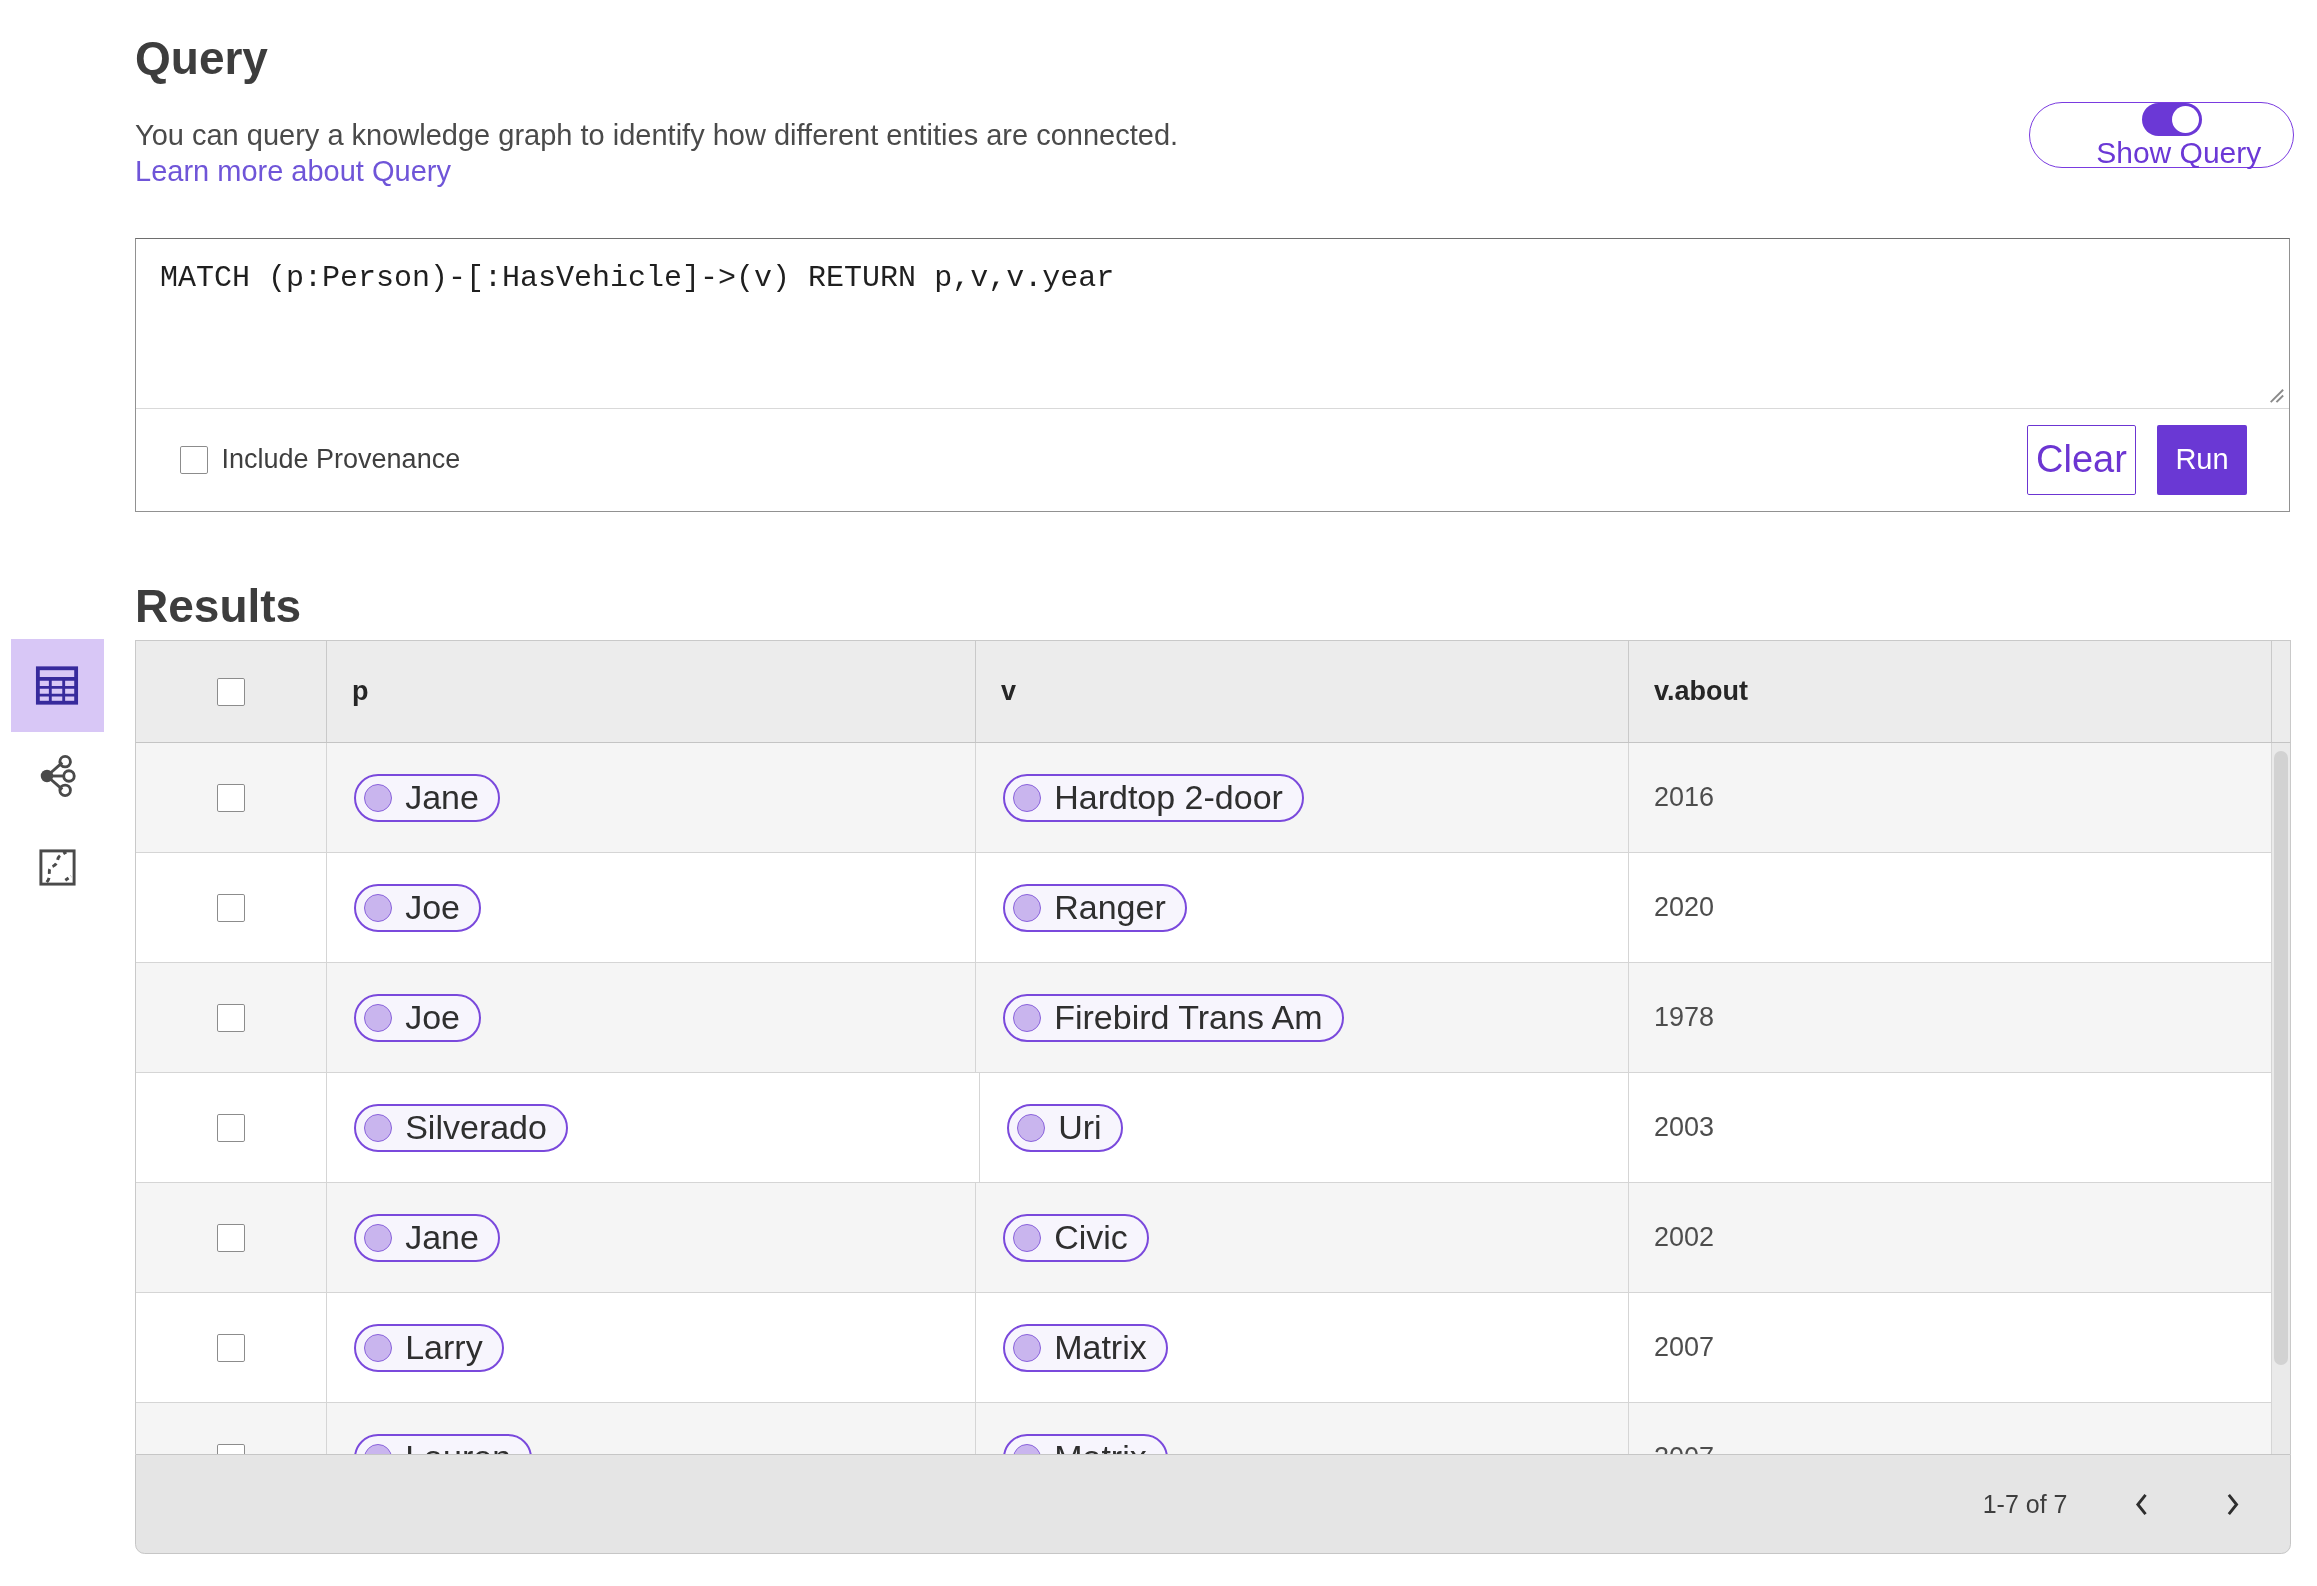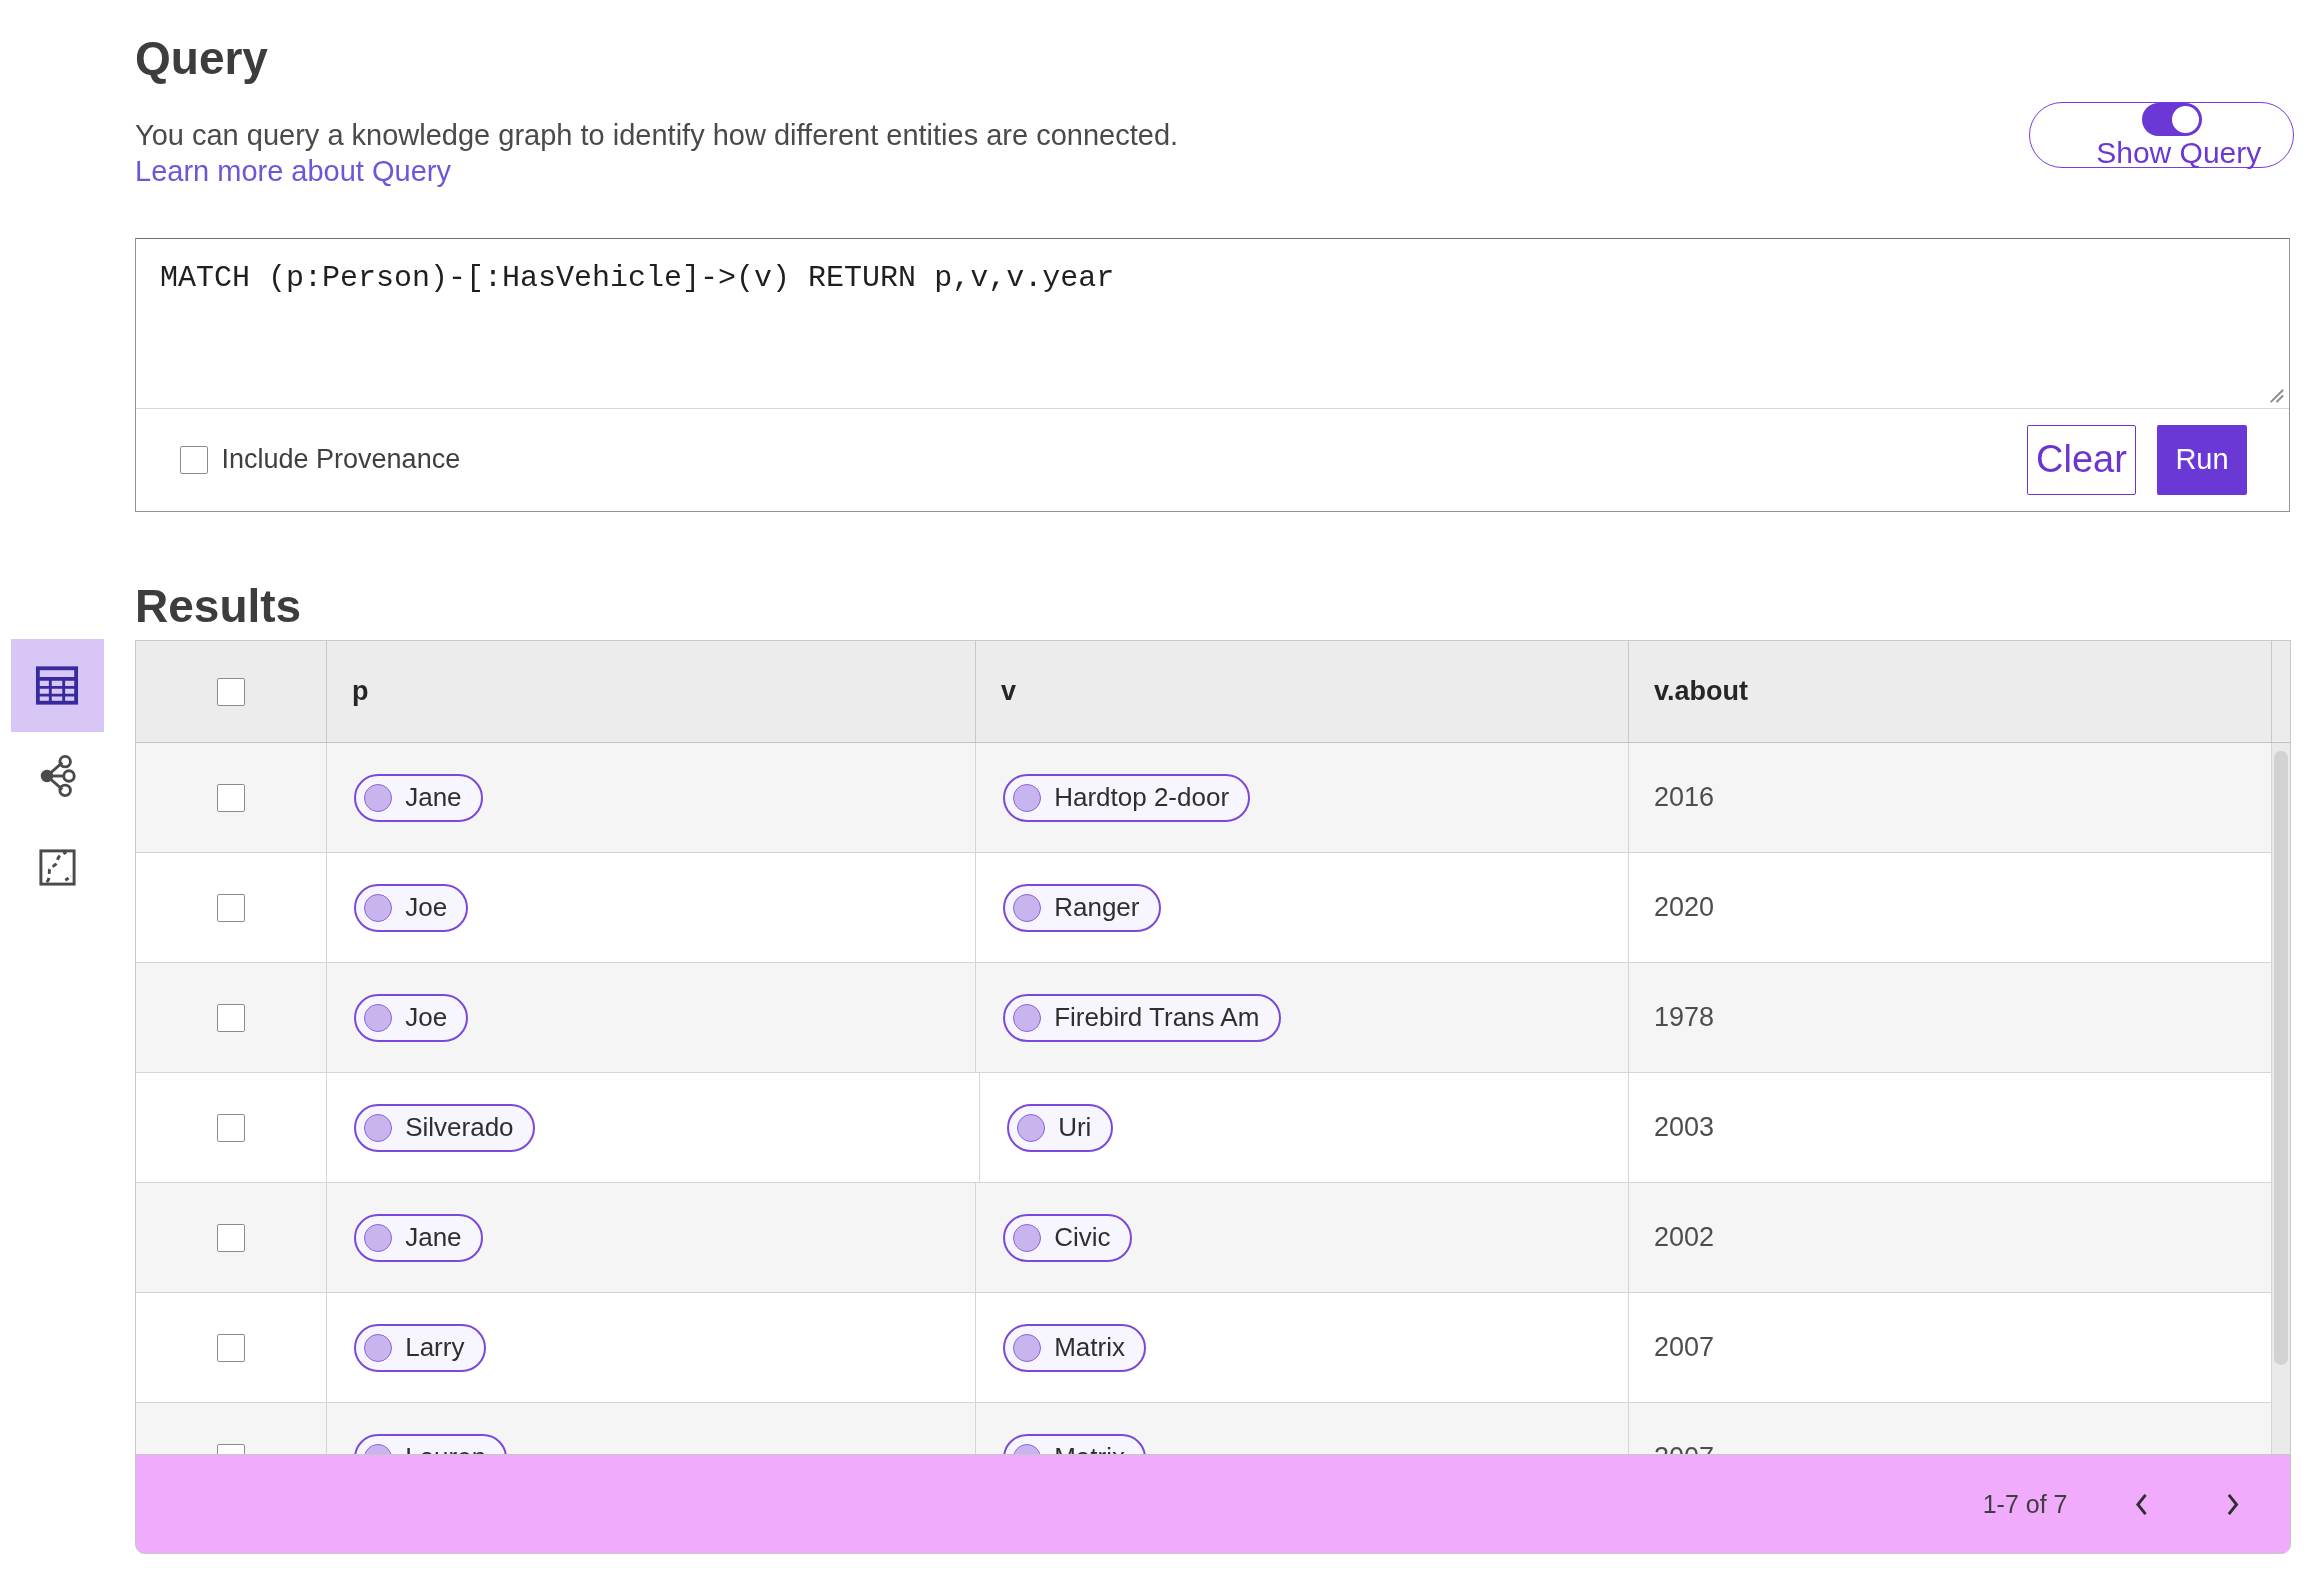--- a/index.html
+++ b/index.html
@@ -104,36 +104,36 @@
 
   .pill {
     display:inline-flex; align-items:center; height:48px;
     border:2.4px solid #7a49dc; border-radius:24px; background:#f7f5fd;
     padding:0 19.3px 0 7.7px; cursor:pointer;
   }
   .pill-circle {
     width:28px; height:28px; border-radius:50%;
     background:#c9b5ee; border:1.9px solid #8a63dc; flex:0 0 auto;
   }
-  .pill-label { margin-left:13.5px; font-size:26px; color:#2f2f2f; white-space:nowrap; }
+  .pill-label { margin-left:13.5px; font-size:34px; color:#2f2f2f; white-space:nowrap; }
 
   
   .v-scrollbar {
     position:absolute; right:0; top:0; bottom:0; width:19.3px;
     background:#eaeaea; border-left:1px solid #d5d5d5;
   }
   .v-scrollbar .thumb {
     position:absolute; left:1.9px; top:7.7px; width:14.5px; height:614px;
     background:#d2d2d2; border-radius:7.7px; cursor:pointer;
   }
 
   
   .tfoot {
     position:absolute; left:0; top:814px; width:2156px; height:100px;
-    background:#f0abfc; border:1px solid #c6c6c6; border-radius:0 0 9.7px 9.7px;
+    background:#e5e5e5; border:1px solid #c6c6c6; border-radius:0 0 9.7px 9.7px;
     display:flex; align-items:center; justify-content:flex-end; padding-right:39px;
   }
   .range-label { font-size:25px; color:#3e3e3e; margin-right:56px; }
   .page-btn {
     background:transparent; border:none; cursor:pointer; padding:0 9.7px;
     display:flex; align-items:center; justify-content:center;
   }
   .page-btn + .page-btn { margin-left:54px; }
 </style>
 </head>

